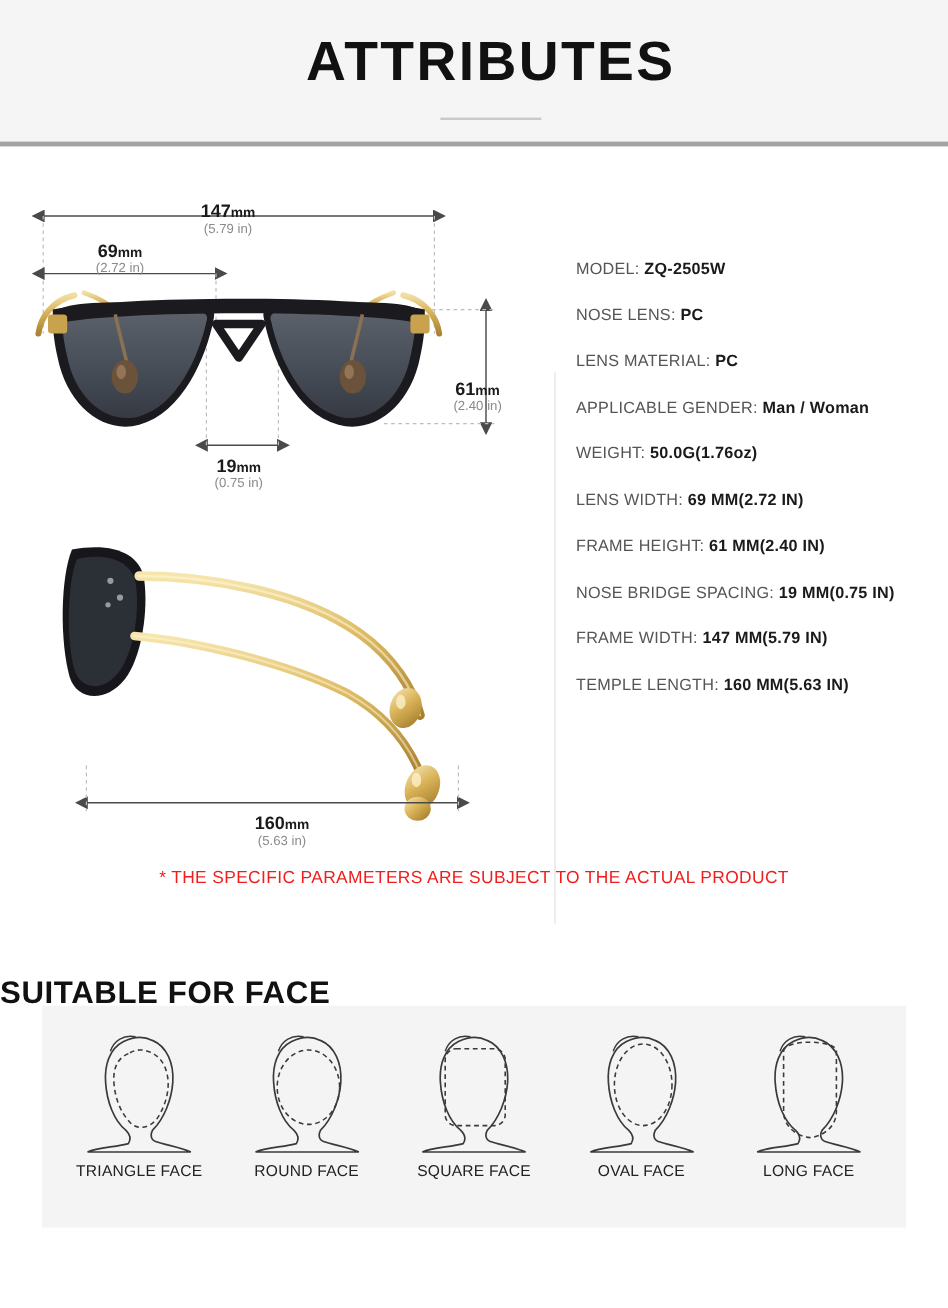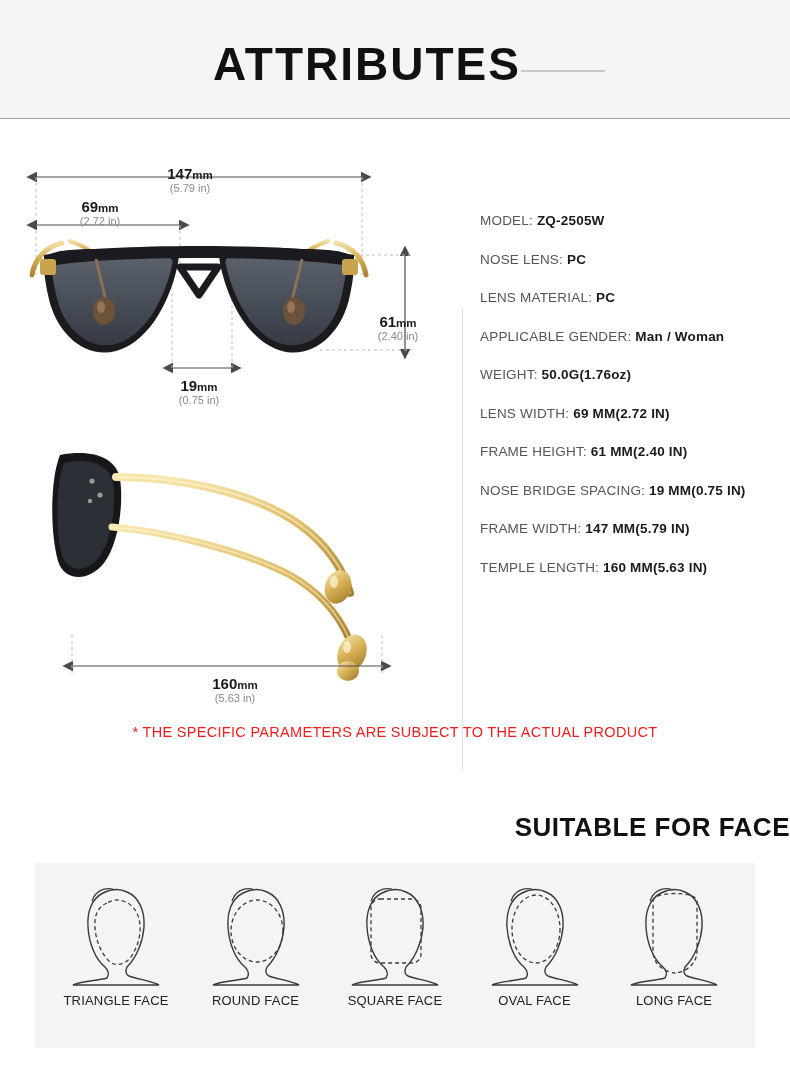--- a/index.html
+++ b/index.html
@@ -19,24 +19,24 @@
     width: 790px;
     height: 1090px;
     background: #ffffff;
   }
 
   
   .header {
     height: 118px;
     background: #f5f5f5;
     display: flex;
-    flex-direction: row;
+    flex-direction: column;
     align-items: center;
     justify-content: center;
-    border-bottom: 1px solid #a3a3a3;
+    border-bottom: 4px solid #a3a3a3;
     padding-left: 28px;
   }
   .header-title {
     font-size: 46px;
     font-weight: bold;
     letter-spacing: 2px;
     color: #111;
     line-height: 1;
     margin-top: 10px;
   }
@@ -133,31 +133,31 @@
   
   .face-section {
     position: absolute;
     left: 0;
     top: 770px;
     width: 790px;
     height: 320px;
     background: #fff;
   }
   .face-title {
-    text-align: right;
+    text-align: left;
     font-size: 26px;
     font-weight: bold;
     color: #111;
     padding-top: 42px;
     letter-spacing: .5px;
   }
   .face-strip {
     position: absolute;
     left: 35px;
-    top: 93px;
+    top: 68px;
     width: 720px;
     height: 185px;
     background: #f4f4f4;
     display: flex;
     align-items: flex-start;
     justify-content: space-between;
     padding: 14px 12px 0 12px;
     box-sizing: border-box;
   }
   .face-item {

